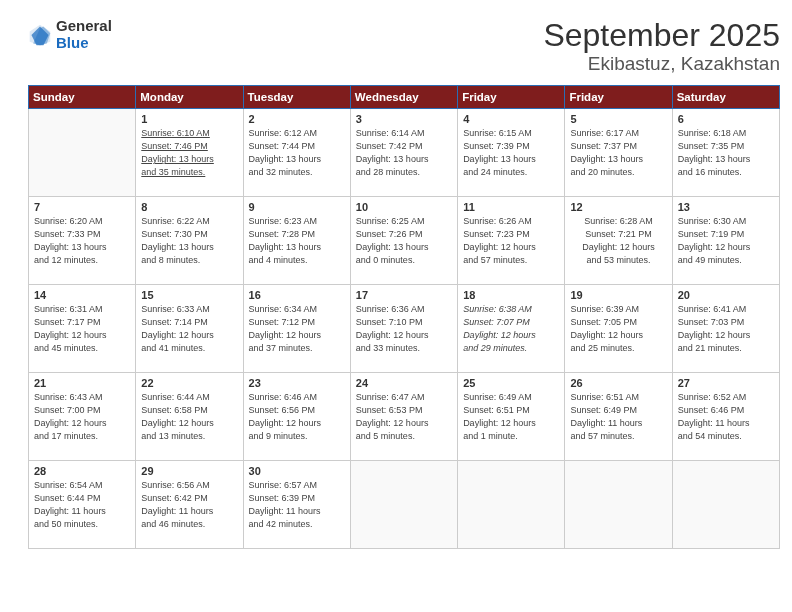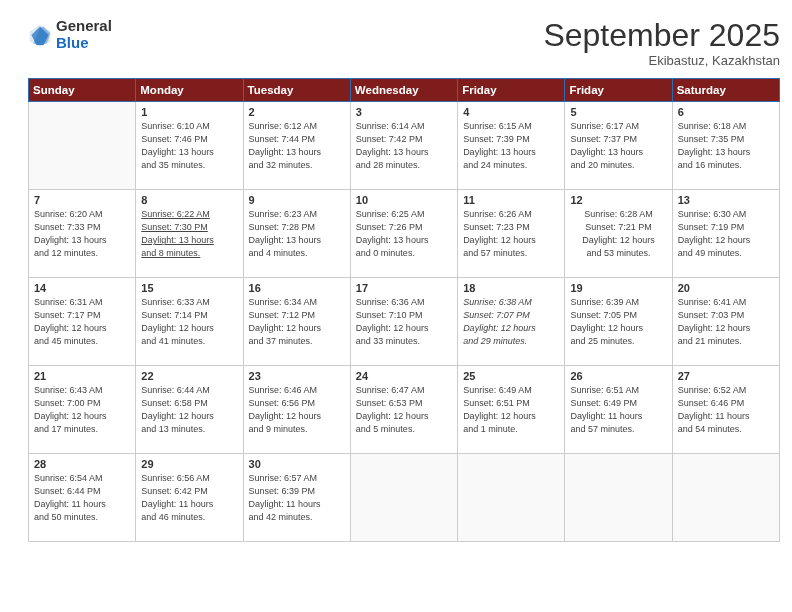--- a/index.html
+++ b/index.html
@@ -51,21 +51,21 @@
     .title-block {
       text-align: right;
     }
     .month-title {
       font-size: 32px;
       font-weight: normal;
       color: #333;
       line-height: 1.1;
     }
     .location {
-      font-size: 13px;
+      font-size: 19px;
       color: #555;
     }
     .calendar {
       flex: 1;
       border: 1px solid #ccc;
       border-collapse: collapse;
       width: 100%;
       table-layout: fixed;
     }
     .calendar th {
@@ -136,21 +136,21 @@
         <th>Friday</th>
         <th>Friday</th>
         <th>Saturday</th>
       </tr>
     </thead>
     <tbody id="calendar-body">
     <tr>
           <td class="empty-cell"></td>
           <td>
             <span class="day-num">1</span>
-            <div class="day-info" style="white-space: pre-line;">Sunrise: 6:10 AM
+            <div class="day-info" style="white-space: pre-line; text-decoration: underline;">Sunrise: 6:10 AM
 Sunset: 7:46 PM
 Daylight: 13 hours
 and 35 minutes.</div>
           </td>
           <td>
             <span class="day-num">2</span>
             <div class="day-info" style="white-space: pre-line;">Sunrise: 6:12 AM
 Sunset: 7:44 PM
 Daylight: 13 hours
 and 32 minutes.</div>
@@ -187,21 +187,21 @@
         <tr>
           <td>
             <span class="day-num">7</span>
             <div class="day-info" style="white-space: pre-line;">Sunrise: 6:20 AM
 Sunset: 7:33 PM
 Daylight: 13 hours
 and 12 minutes.</div>
           </td>
           <td>
             <span class="day-num">8</span>
-            <div class="day-info" style="white-space: pre-line; text-decoration: underline;">Sunrise: 6:22 AM
+            <div class="day-info" style="white-space: pre-line;">Sunrise: 6:22 AM
 Sunset: 7:30 PM
 Daylight: 13 hours
 and 8 minutes.</div>
           </td>
           <td>
             <span class="day-num">9</span>
             <div class="day-info" style="white-space: pre-line;">Sunrise: 6:23 AM
 Sunset: 7:28 PM
 Daylight: 13 hours
 and 4 minutes.</div>

